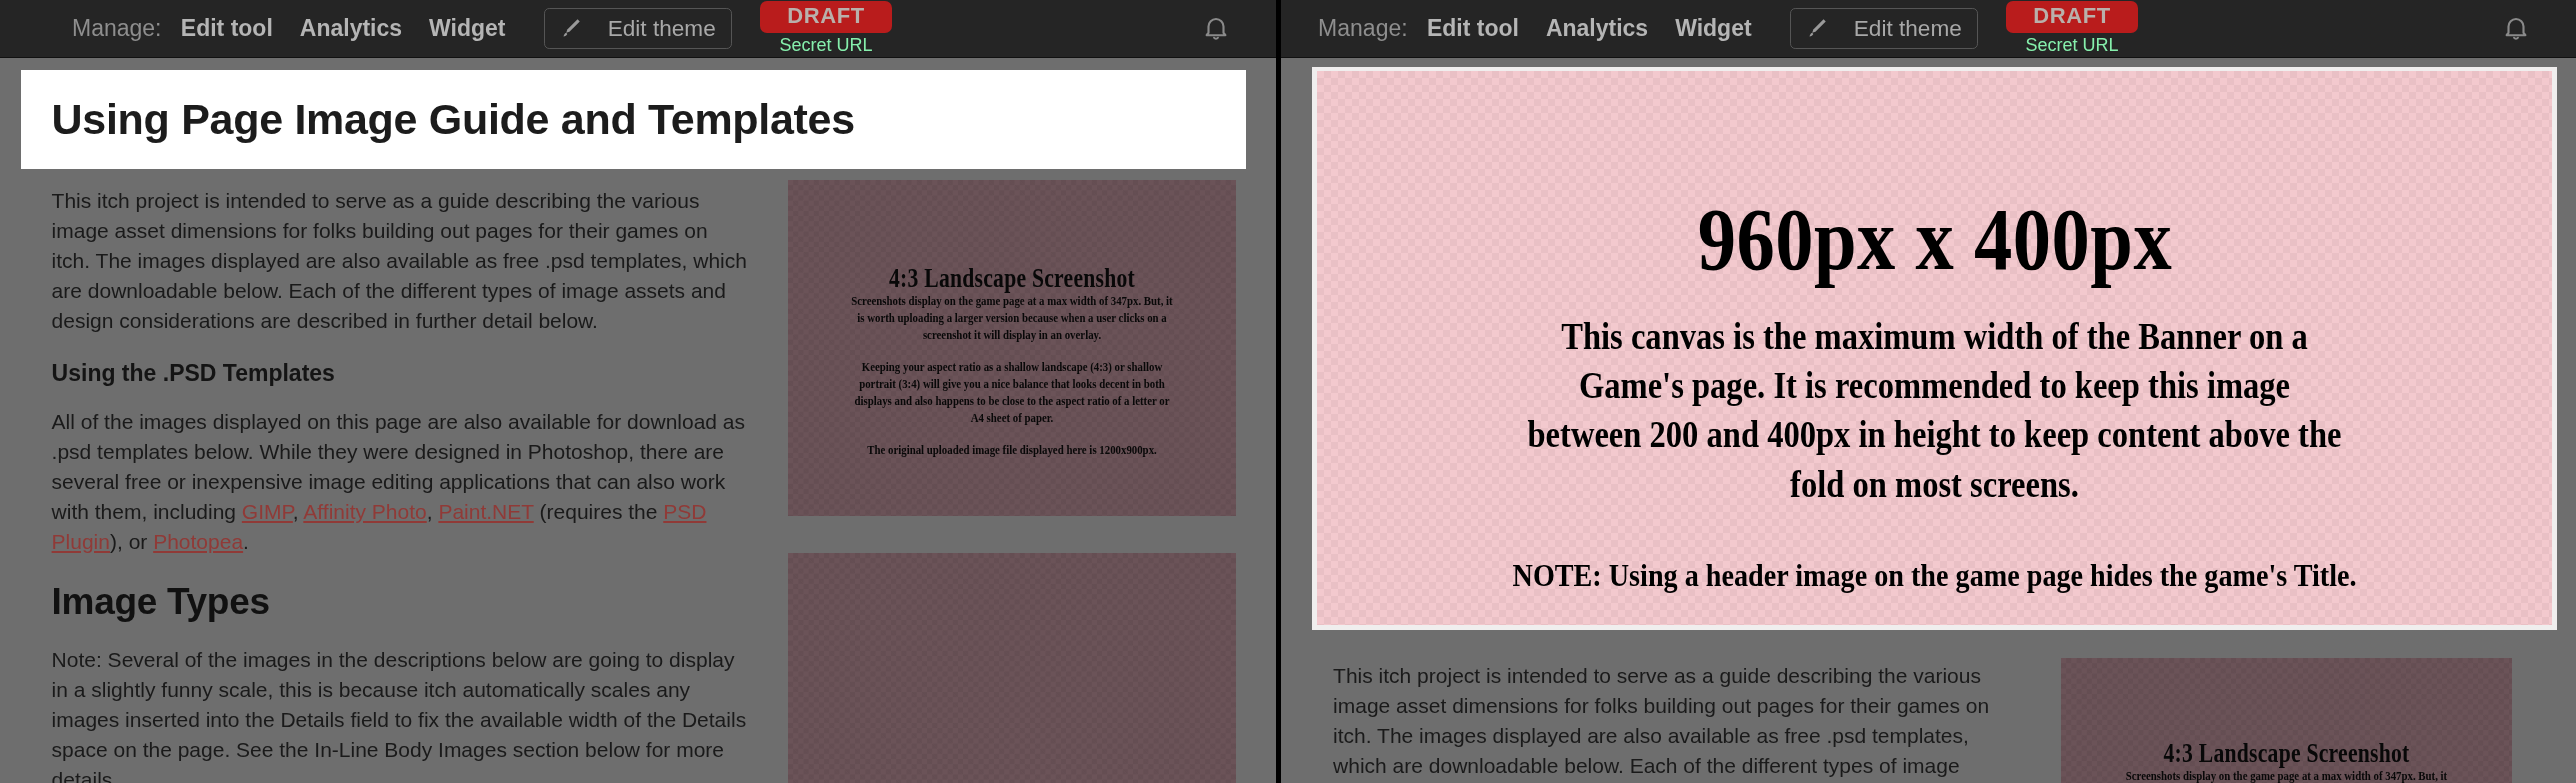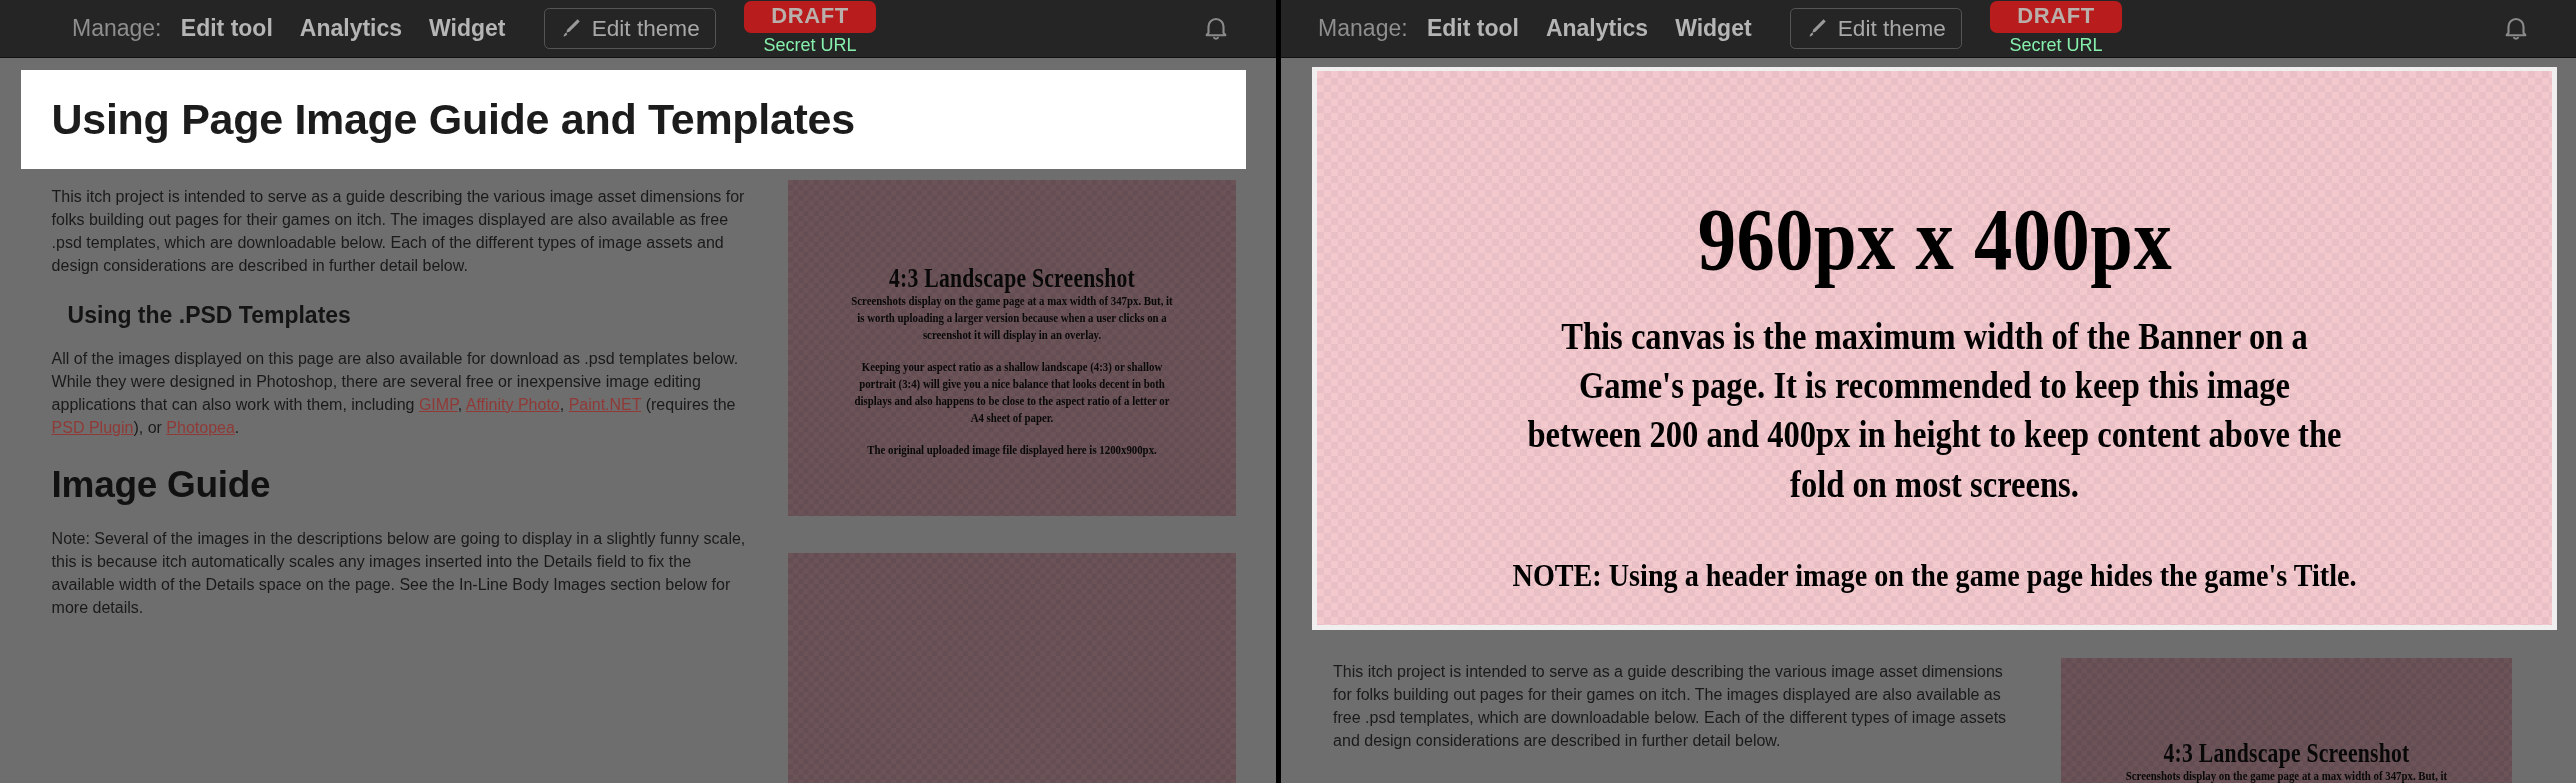--- a/index.html
+++ b/index.html
@@ -41,21 +41,21 @@
     color: #b5b5b5;
     font-size: 23px;
     font-weight: bold;
     margin-right: 27px;
     white-space: nowrap;
     cursor: pointer;
   }
   .edit-theme-btn {
     display: inline-flex;
     align-items: center;
-    gap: 9px;
+    gap: 25px;
     border: 1.3px solid #555;
     border-radius: 5.2px;
     padding: 6.4px 15.5px 6.4px 11.6px;
     margin-left: 11.6px;
     cursor: pointer;
     background: transparent;
   }
   .edit-theme-btn .label { color: #a8a8a8; font-size: 22.6px; white-space: nowrap; }
   .brush-icon { width: 26px; height: 26px; display:block; }
 
@@ -115,30 +115,29 @@
     line-height: 1.1;
     letter-spacing: -0.3px;
   }
 
   .content-row { display: flex; align-items: flex-start; }
   .col-text { width: 767px; padding: 17px 39px 0 31px; }
   .col-media { width: 458px; padding-top: 11.6px; }
 
   p.body {
     color: #1a1a1a;
-    font-size: 16px;
+    font-size: 21px;
     line-height: 1.43;
     margin-bottom: 24.5px;
   }
   h3.sub {
     color: #141414;
     font-size: 23px;
     font-weight: bold;
     margin-bottom: 19.3px;
-    margin-left: 16px;
   }
   h2.section {
     color: #111;
     font-size: 37px;
     font-weight: bold;
     margin: 11.6px 0 22px;
     letter-spacing: -0.3px;
   }
   a.inline-link {
     color: #903a37;
@@ -289,21 +288,21 @@
 
         <div class="content-row">
           <div class="col-text">
 
             <p class="body">This itch project is intended to serve as a guide describing the various image asset dimensions for folks building out pages for their games on itch. The images displayed are also available as free .psd templates, which are downloadable below. Each of the different types of image assets and design considerations are described in further detail below.</p>
 
             <h3 class="sub">Using the .PSD Templates</h3>
 
             <p class="body"><span>All of the images displayed on this page are also available for download as .psd templates below. While they were designed in Photoshop, there are several free or inexpensive image editing applications that can also work with them, including </span><a class="inline-link">GIMP</a><span>, </span><a class="inline-link">Affinity Photo</a><span>, </span><a class="inline-link">Paint.NET</a><span> (requires the </span><a class="inline-link">PSD Plugin</a><span>), or </span><a class="inline-link">Photopea</a><span>.</span></p>
 
-            <h2 class="section">Image Guide</h2>
+            <h2 class="section">Image Types</h2>
 
             <p class="body">Note: Several of the images in the descriptions below are going to display in a slightly funny scale, this is because itch automatically scales any images inserted into the Details field to fix the available width of the Details space on the page. See the In-Line Body Images section below for more details.</p>
 
           </div>
 
           <div class="col-media">
 
             <div class="tile tile-43">
               <div class="tile-inner">
                 <div class="tile-title">4:3 Landscape Screenshot</div>

